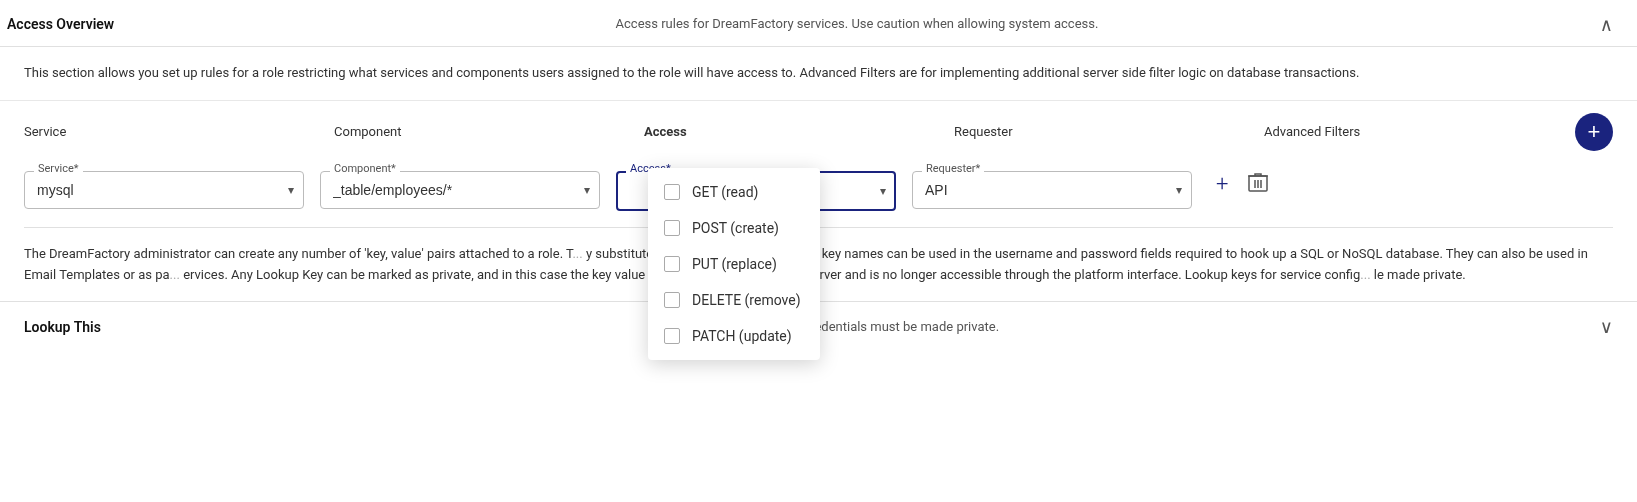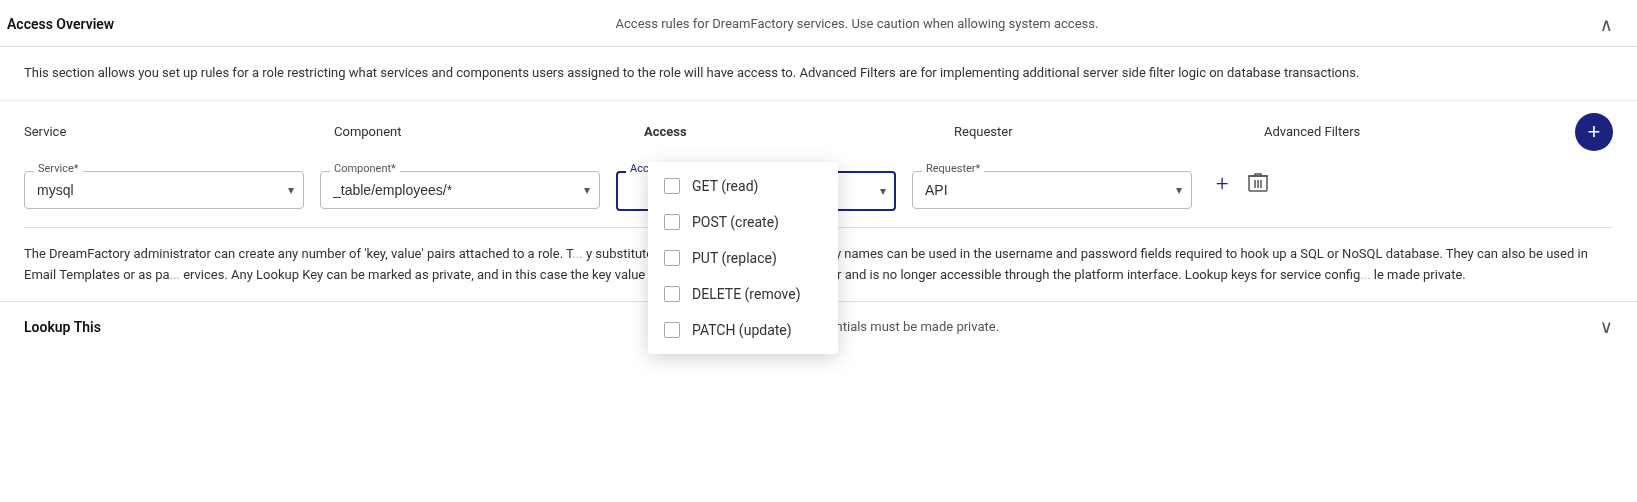--- a/index.html
+++ b/index.html
@@ -167,23 +167,23 @@
     
     .divider {
       height: 1px;
       background: #e0e0e0;
       margin: 0 24px;
     }
 
     
     .dropdown-overlay {
       position: absolute;
-      top: 162px;
+      top: 168px;
       left: 648px;
-      width: 190px;
+      width: 172px;
       background: #fff;
       border-radius: 4px;
       box-shadow: 0 4px 20px rgba(0,0,0,0.18);
       z-index: 100;
       padding: 6px 0;
     }
     .dropdown-item {
       display: flex;
       align-items: center;
       padding: 10px 16px;

